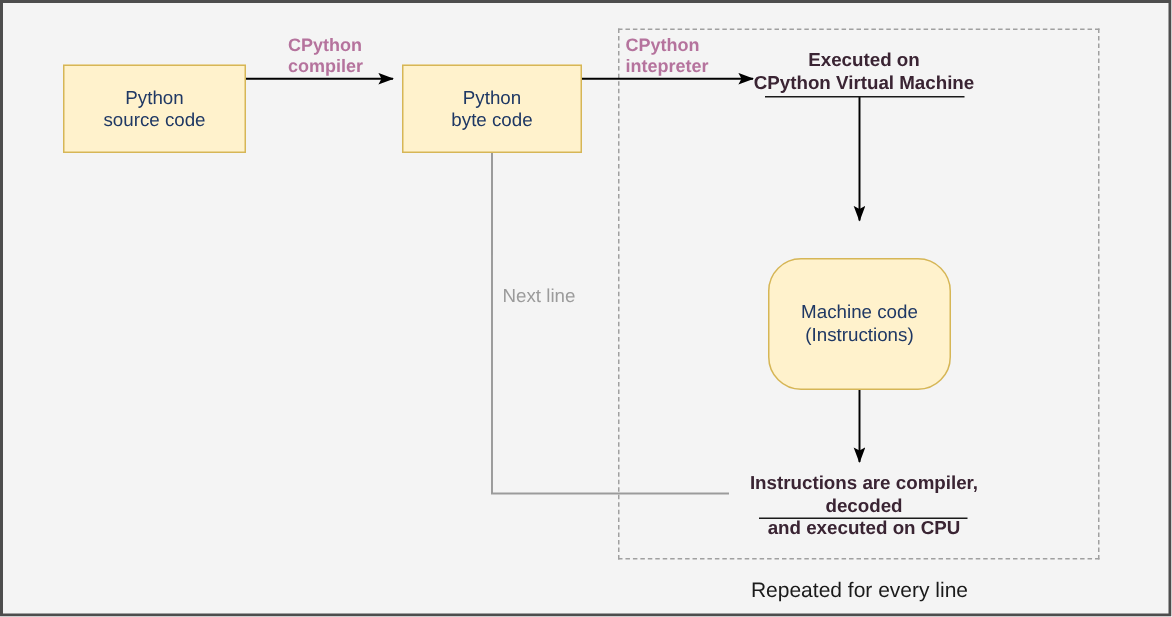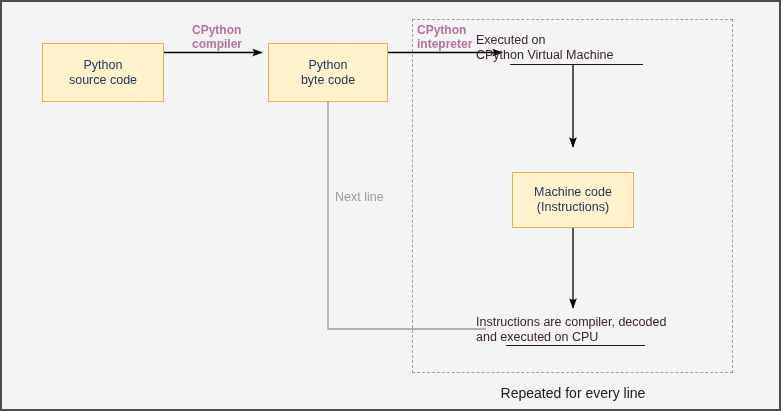--- a/index.html
+++ b/index.html
@@ -28,24 +28,26 @@
     text-align: center;
     color: #1f3864;
     font-size: 12.5px;
     line-height: 15px;
     margin-top: 20px;
   }
   .node-box .lbl { white-space: pre-line; }
 
   .plain-text {
     position: absolute;
+    text-align: center;
     color: #3a2433;
     font-size: 12.5px;
     line-height: 15px;
     white-space: pre-line;
+    font-weight: bold;
   }
 
   .mauve-label {
     position: absolute;
     color: #b5739d;
     font-size: 12px;
     font-weight: bold;
     line-height: 13.5px;
     white-space: pre-line;
     text-align: left;
@@ -125,21 +127,21 @@
   <div class="node-box" style="left:40px; top:21px; width:122px; height:59px;">
     <span class="lbl">Python
 source code</span>
   </div>
 
   <div class="node-box" style="left:266px; top:21px; width:120px; height:59px;">
     <span class="lbl">Python
 byte code</span>
   </div>
 
-  <div class="node-box" style="left:510px; top:150px; width:122px; height:56px;">
+  <div class="node-box" style="left:510px; top:150px; width:122px; height:88px;border-radius:22px;">
     <span class="lbl">Machine code
 (Instructions)</span>
   </div>
 
   <div class="plain-text" style="left:474px; top:31px; width:200px;">Executed on
 CPython Virtual Machine</div>
 
   <div class="plain-text" style="left:474px; top:313px; width:200px;">Instructions are compiler, decoded
 and executed on CPU</div>
 

